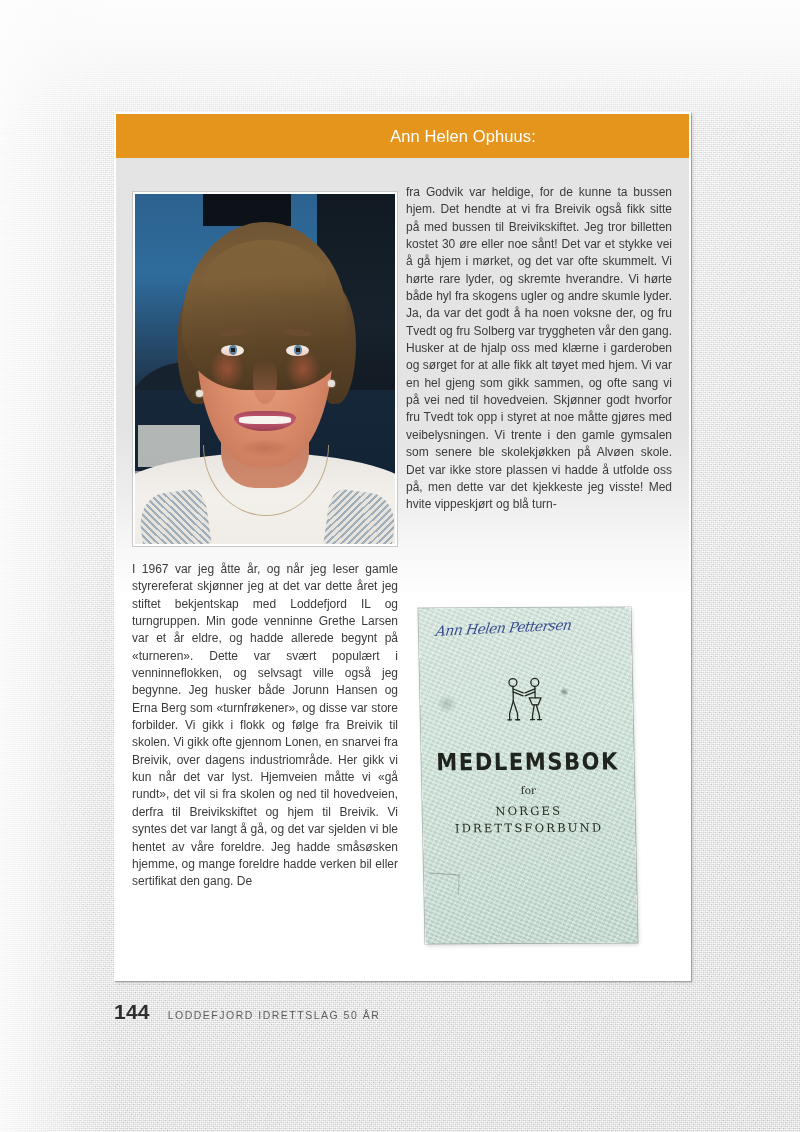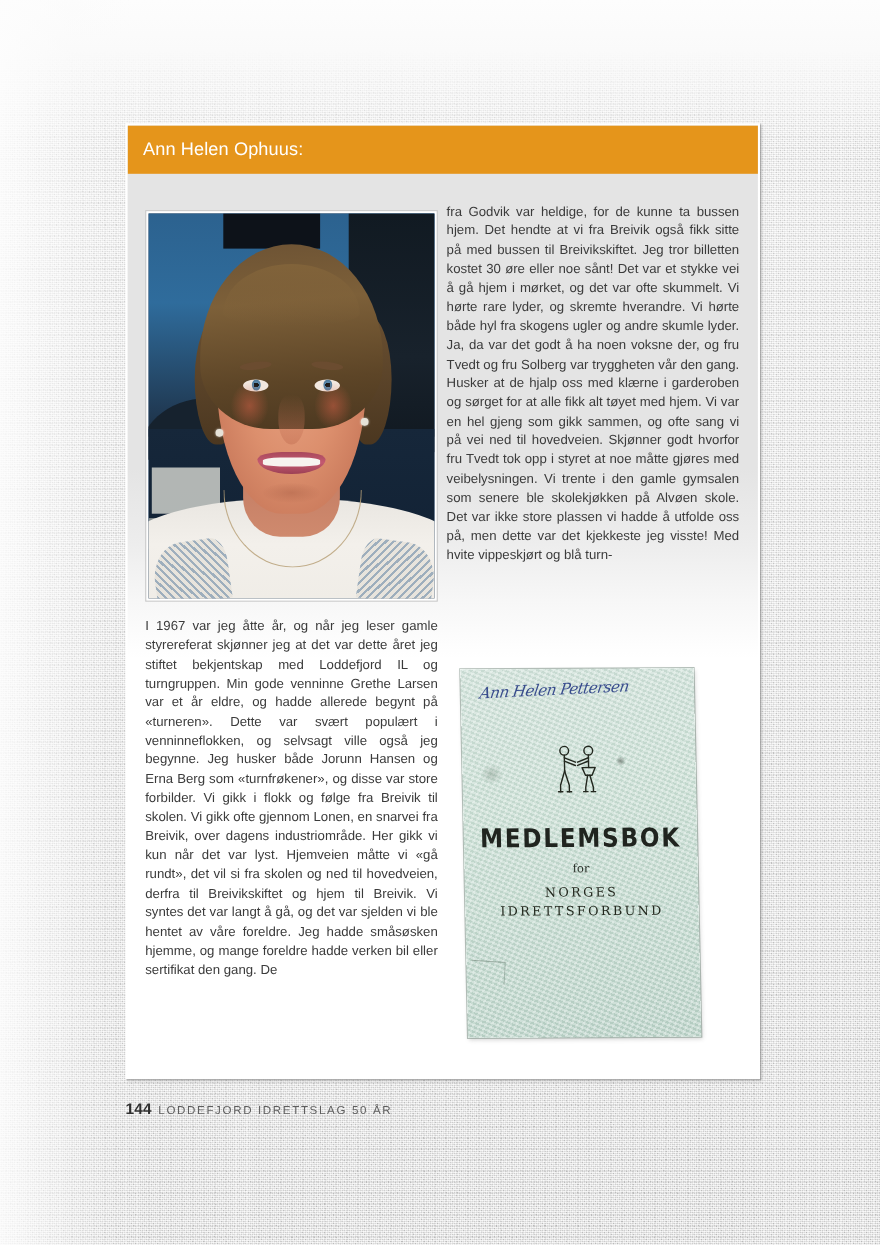--- a/index.html
+++ b/index.html
@@ -71,20 +71,21 @@
     position: absolute;
     left: 0;
     top: 0;
     width: 680px;
     height: 44px;
     background: #e5951b;
     display: flex;
     align-items: center;
     padding-left: 14px;
     box-sizing: border-box;
+    justify-content: center;
   }
   #title-bar .byline {
     color: #ffffff;
     font-family: "Liberation Sans", sans-serif;
     font-size: 16.5px;
     font-weight: 400;
     letter-spacing: 0.1px;
     white-space: nowrap;
   }
   #title-bar .headline {
@@ -387,27 +388,27 @@
   
   #footer {
     position: absolute;
     left: 114px;
     top: 1000px;
     display: flex;
     align-items: baseline;
   }
   #page-number {
     font-family: "Liberation Sans", sans-serif;
-    font-size: 14px;
+    font-size: 21px;
     font-weight: bold;
     color: #2f2f2f;
     letter-spacing: 0.2px;
   }
   #footer-title {
-    margin-left: 6px;
+    margin-left: 18px;
     font-family: "Liberation Sans", sans-serif;
     font-size: 10.5px;
     color: #5e5e5e;
     letter-spacing: 1.5px;
   }
 </style>
 </head>
 <body>
 
 <div id="scan-bg"></div>

